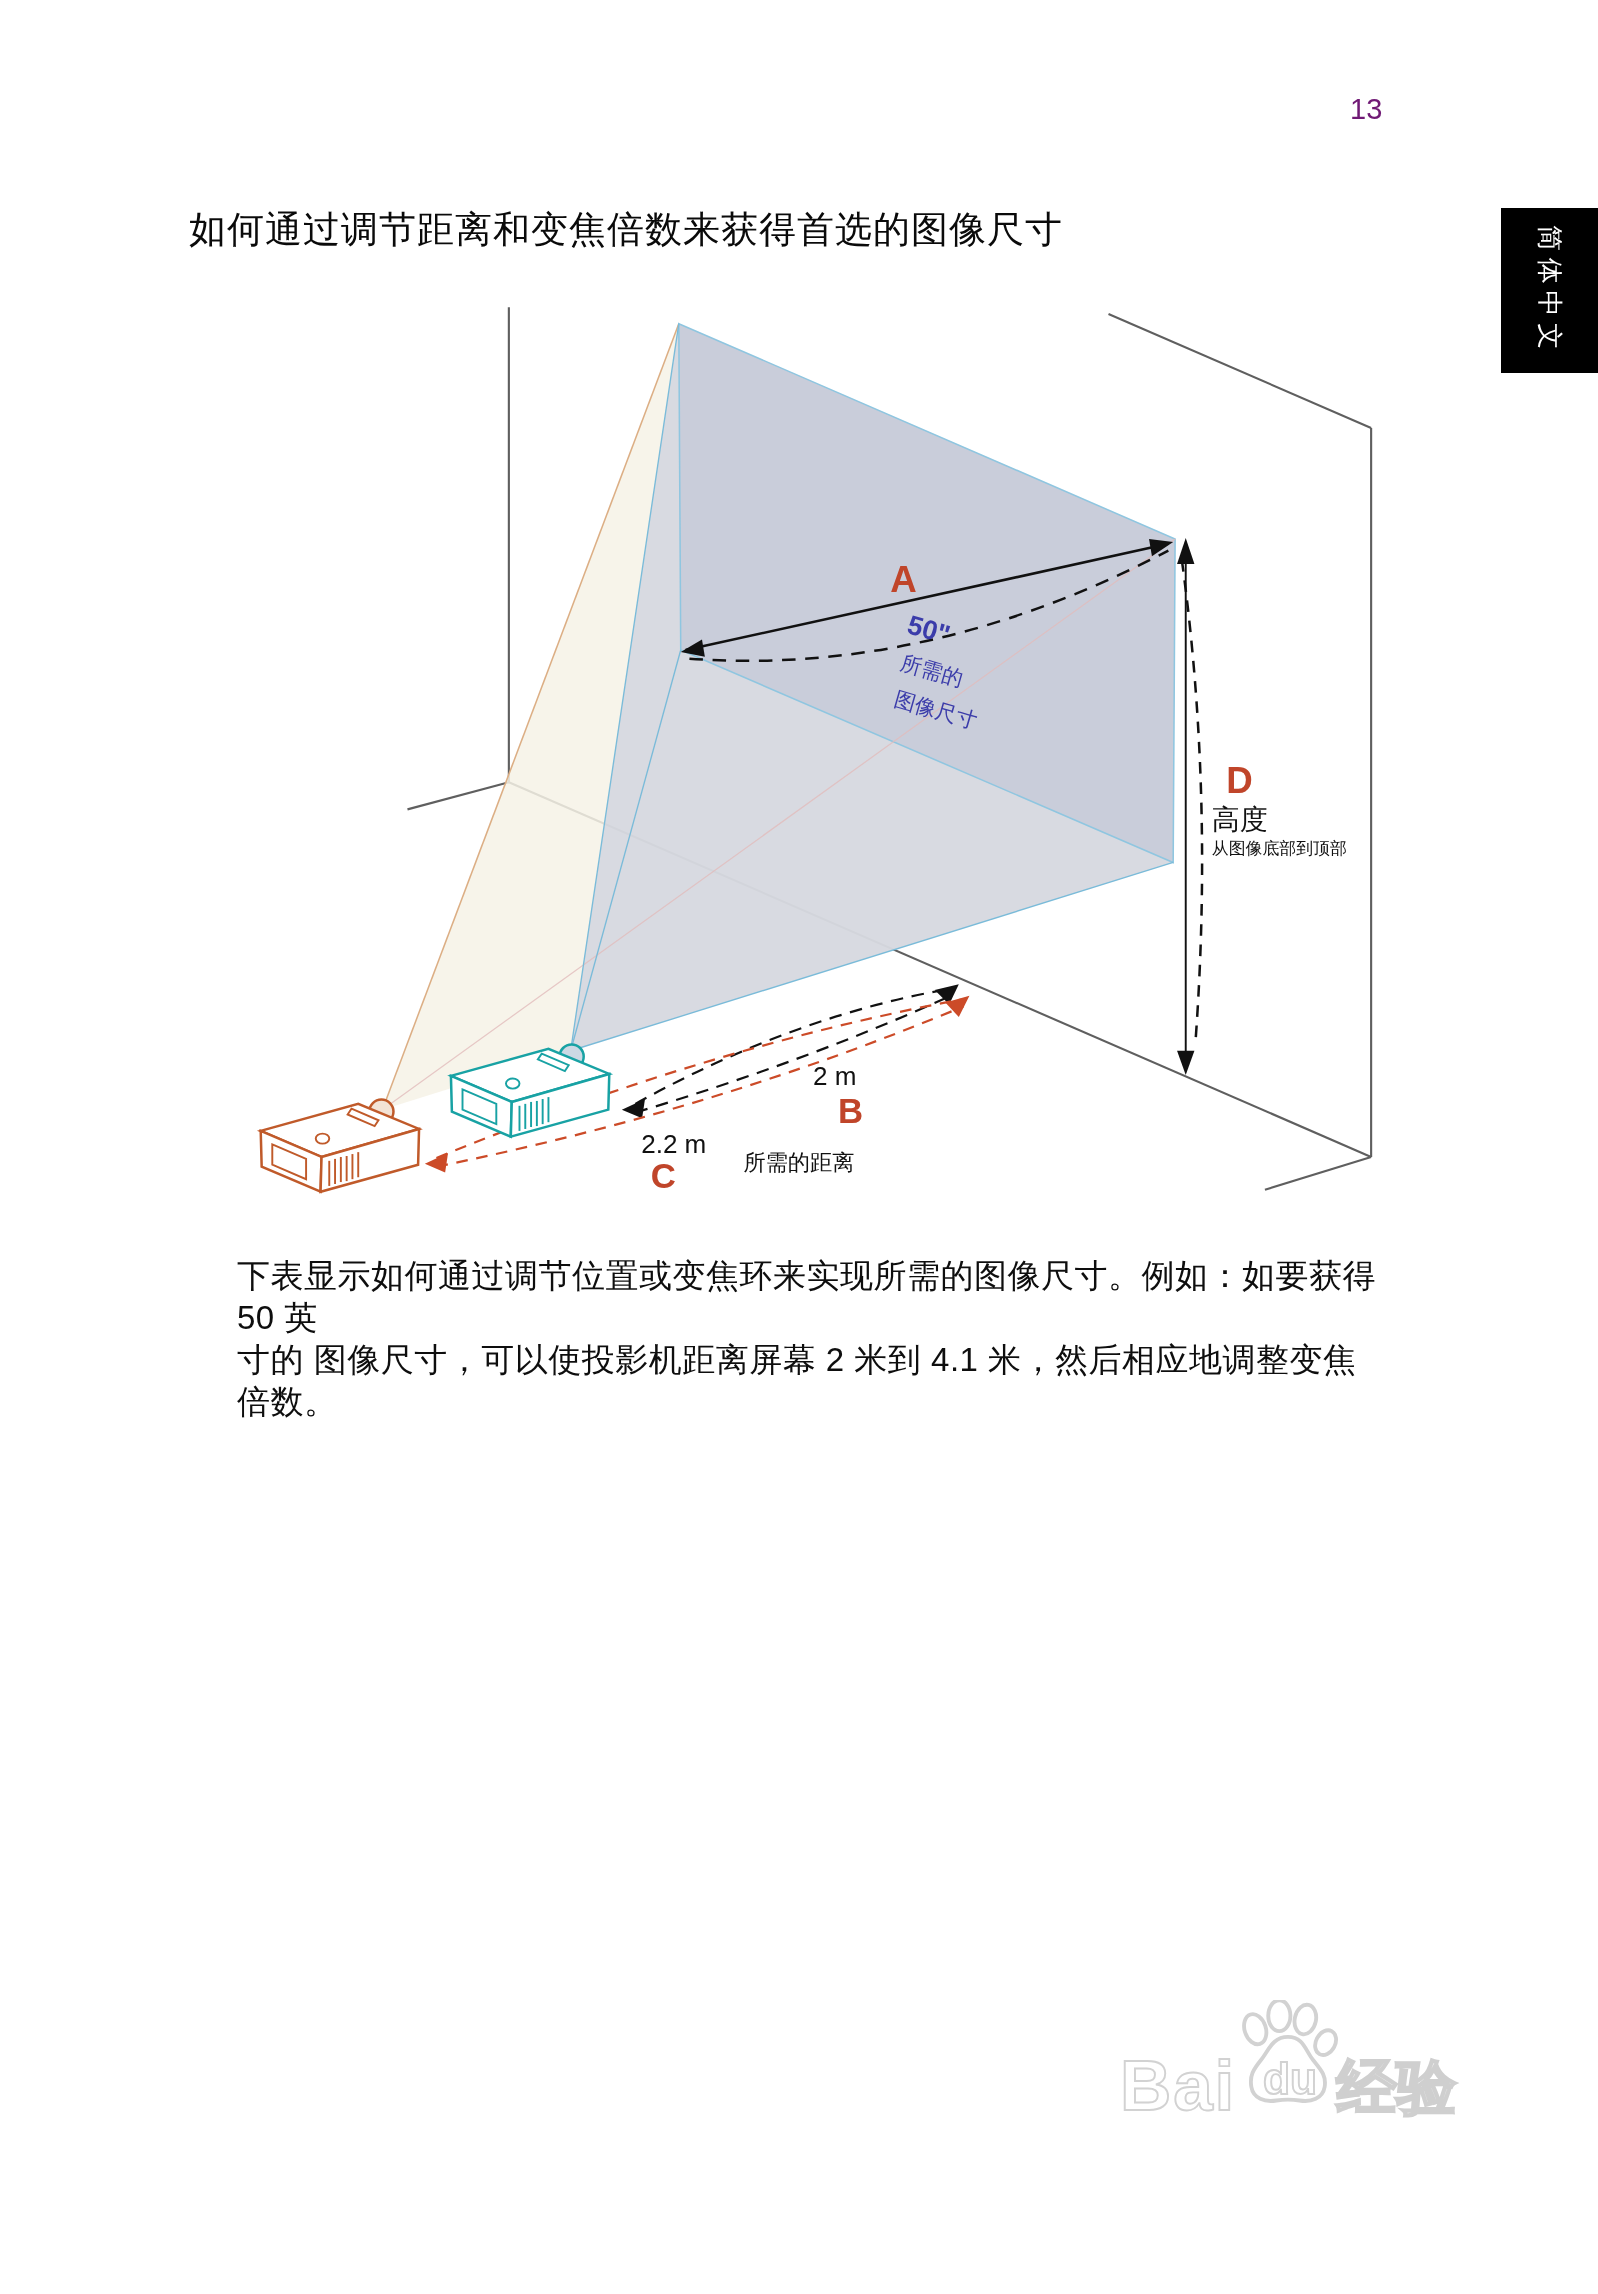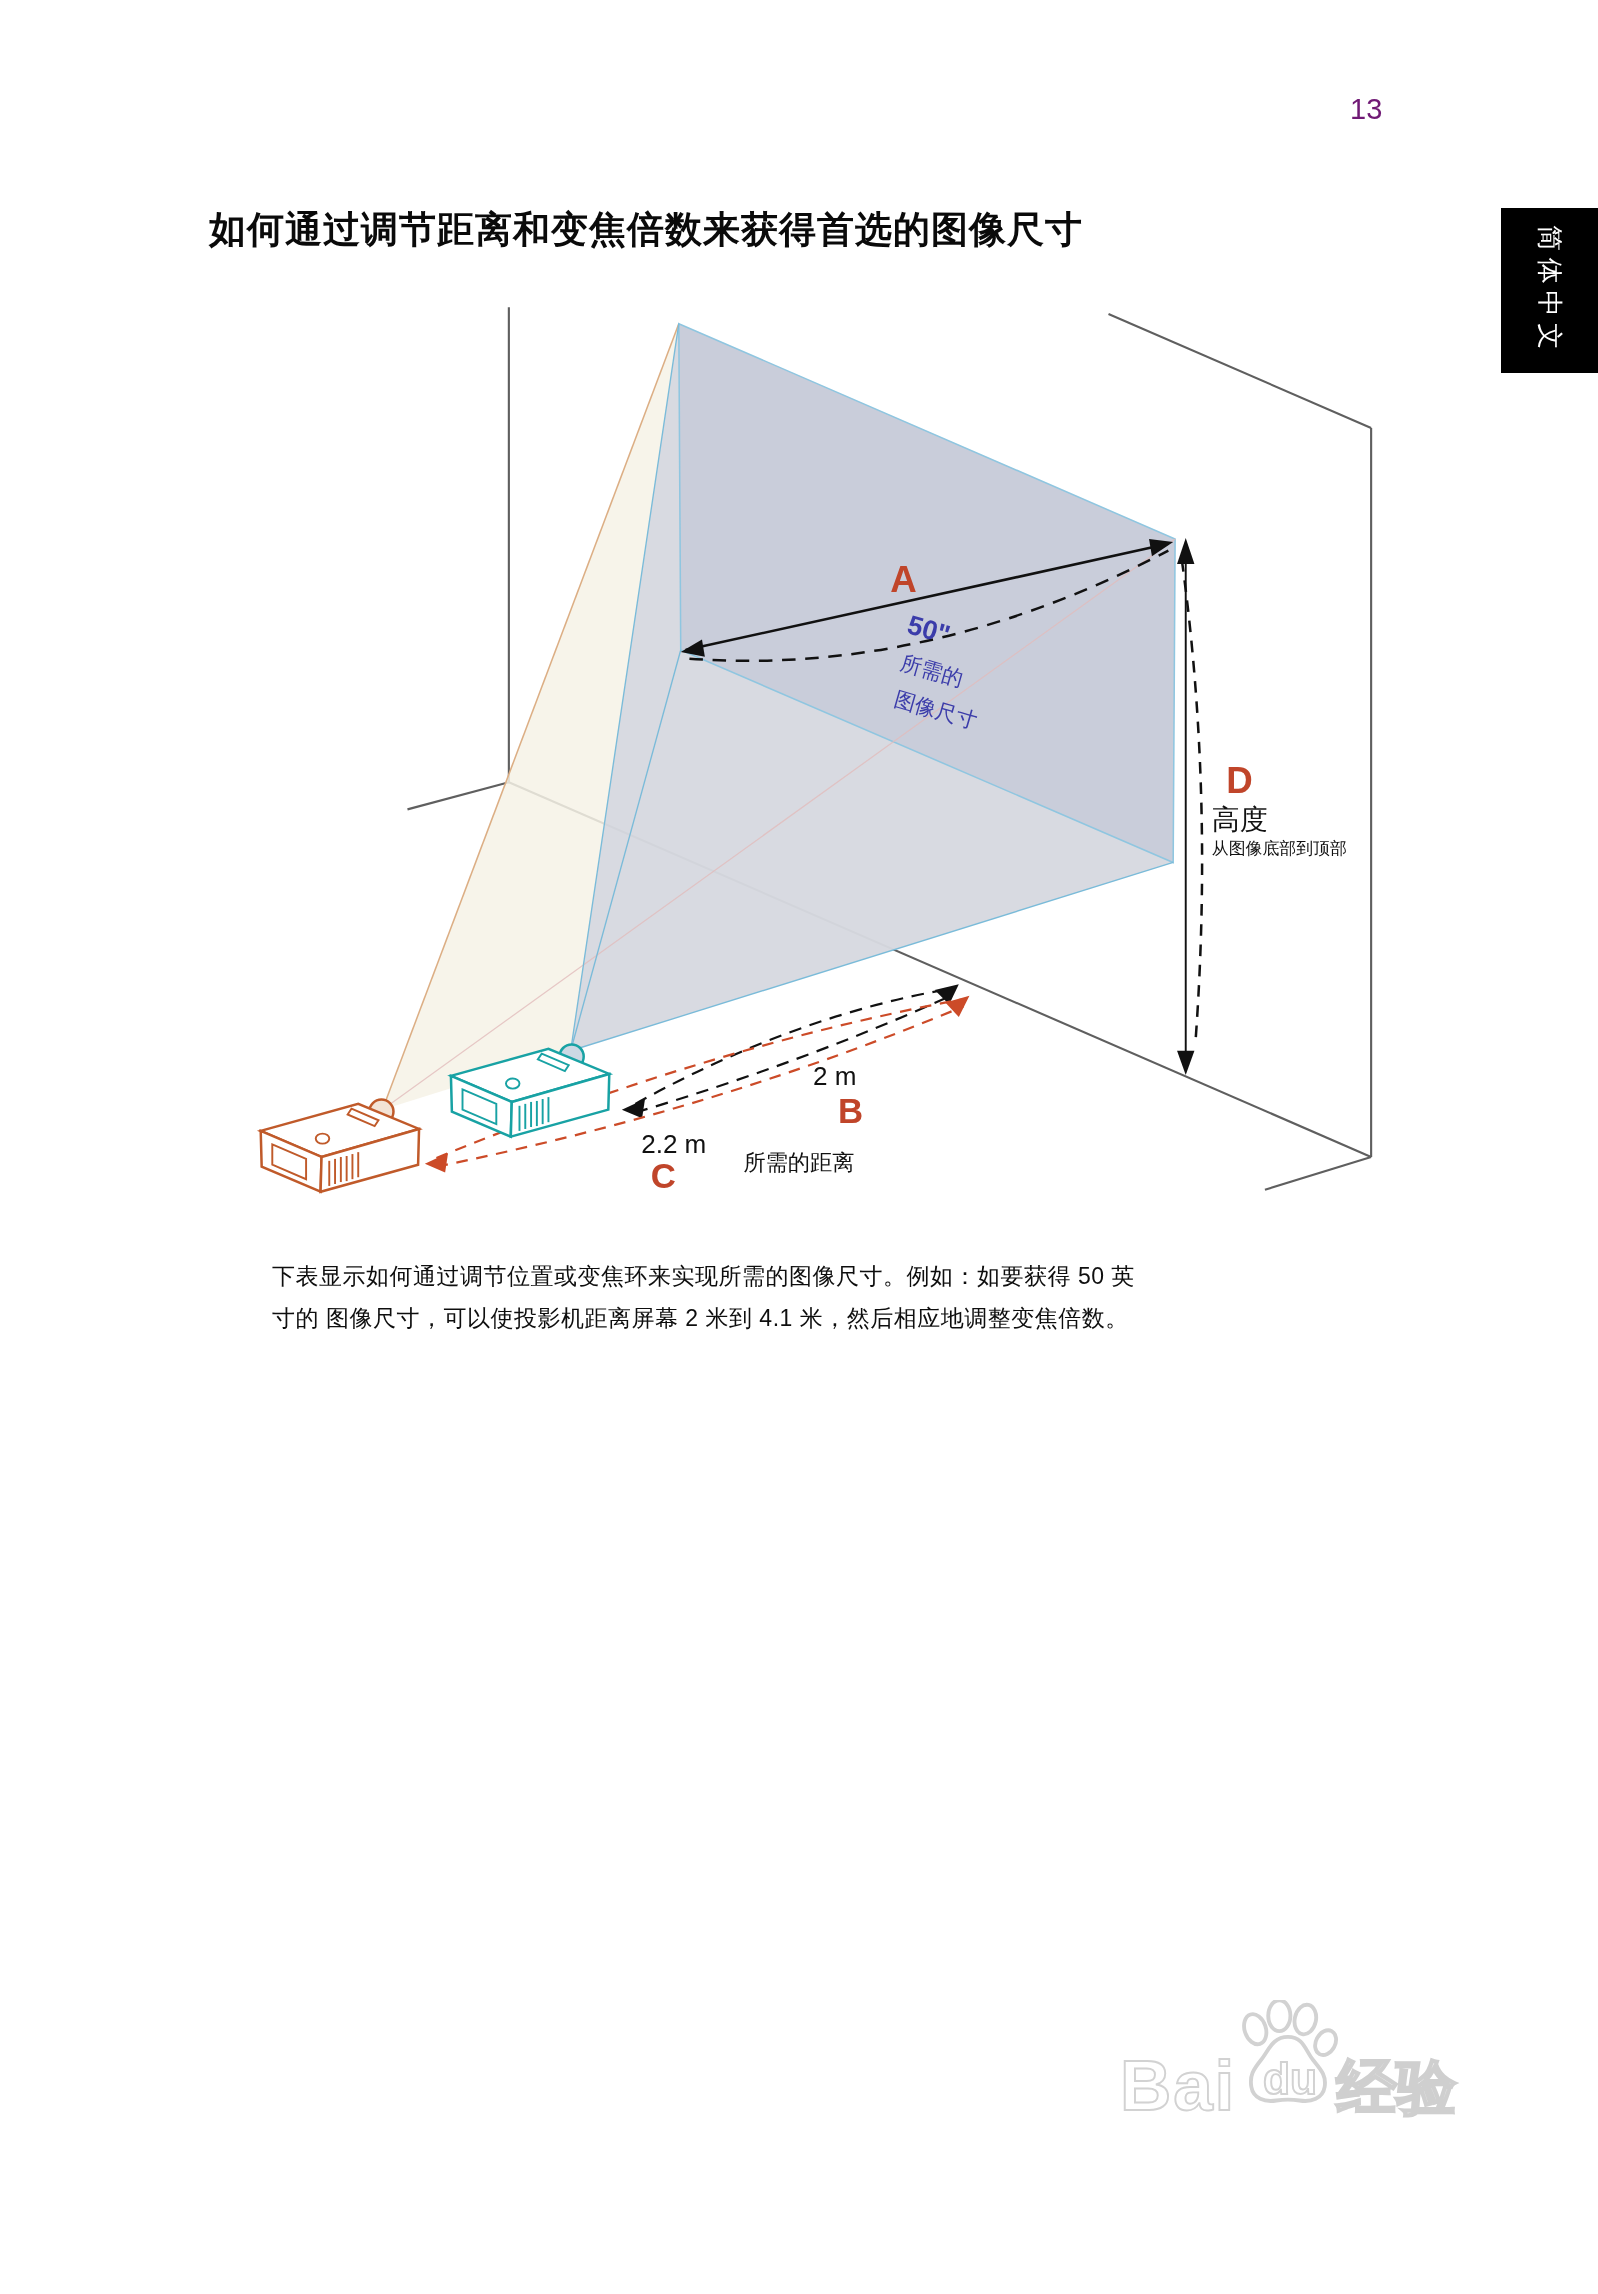--- a/index.html
+++ b/index.html
@@ -7,25 +7,25 @@
     position:relative;width:1599px;height:2294px;background:#ffffff;
     font-family:"Liberation Sans","DejaVu Sans",sans-serif;color:#111;
     overflow:hidden;margin:0 auto;
   }
   .abs{position:absolute;}
   #page-number{left:1350px;top:93px;font-size:29px;color:#701a75;}
   #lang-tab{left:1501px;top:208px;width:98px;height:165px;background:#000;
     display:flex;align-items:center;justify-content:center;}
   #lang-tab span{color:#fff;font-size:26px;letter-spacing:6.8px;white-space:nowrap;
     transform:rotate(90deg);font-weight:500;}
-  #doc-title{left:189px;top:205px;font-size:37px;font-weight:bold;letter-spacing:1px;
-    color:#0a0a0a;white-space:nowrap;margin-left:20px;}
+  #doc-title{left:189px;top:205px;font-size:37px;font-weight:normal;letter-spacing:1px;
+    color:#0a0a0a;white-space:nowrap;}
   #diagram-svg{left:0;top:0;}
-  #body-paragraph{left:237px;top:1255px;width:1149px;font-size:23px;line-height:42px;
-    color:#0e0e0e;letter-spacing:0.5px;margin-left:35px;}
+  #body-paragraph{left:237px;top:1255px;width:1149px;font-size:33px;line-height:42px;
+    color:#0e0e0e;letter-spacing:0.5px;}
   
   #watermark{left:1120px;top:2000px;width:377px;color:#fff;
     -webkit-text-stroke:1.9px #d2d2d2;font-weight:bold;}
   .wm-row{display:flex;align-items:flex-end;height:121px;}
   .wm-bai{font-size:71px;line-height:1;letter-spacing:1.9px;}
   .wm-cjk{font-size:60px;line-height:1.1;text-align:right;-webkit-text-stroke:2.4px #cfcfcf;}
   .wm-paw{width:108px;height:121px;margin:0 -5.8px 0 -1.9px;flex:none;}
   .wm-url{font-size:39px;letter-spacing:1px;-webkit-text-stroke:1.5px #d2d2d2;margin-top:1.9px;}
 </style>
 </head>

